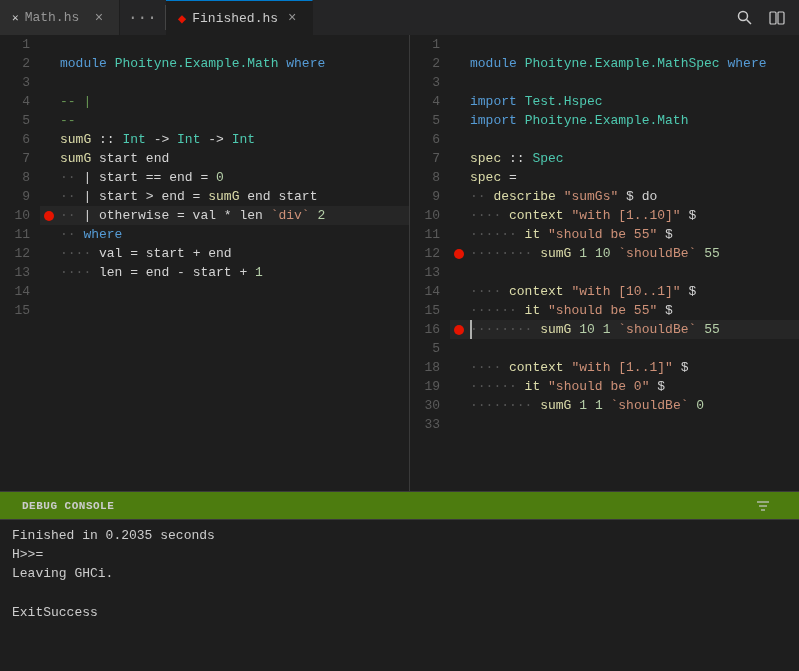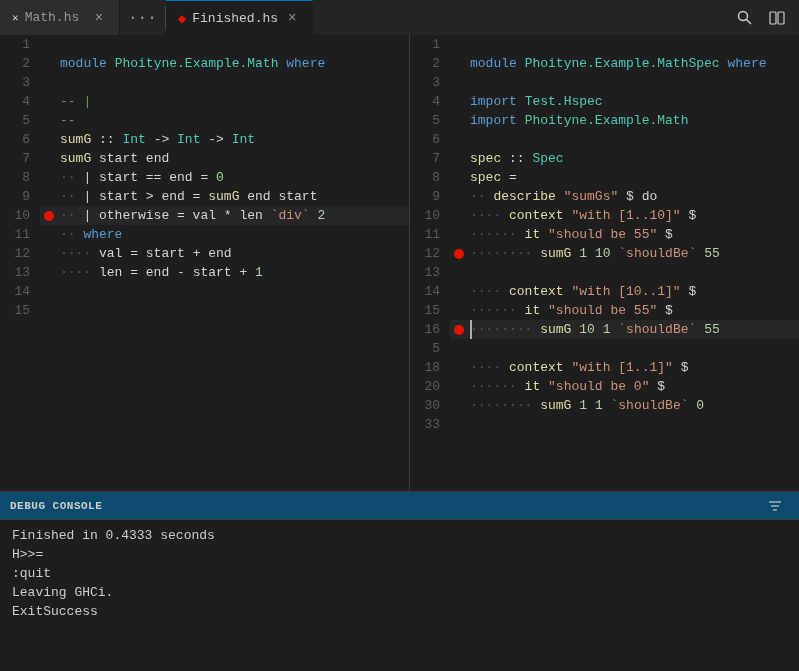--- a/index.html
+++ b/index.html
@@ -146,22 +146,22 @@
       height: 180px;
       background: #1e1e1e;
       border-top: 1px solid #3a3a3a;
       flex-shrink: 0;
       display: flex;
       flex-direction: column;
     }
     .debug-header {
       display: flex;
       align-items: center;
-      padding: 4px 10px;
-      background: #0c4a6e;
+      padding: 4px 22px;
+      background: #4d7c0f;
       border-bottom: 1px solid #3a3a3a;
       height: 28px;
     }
     .debug-title {
       font-size: 11px;
       color: #cccccc;
       font-weight: bold;
       letter-spacing: 0.5px;
     }
     .debug-icons {
@@ -257,21 +257,21 @@
             <div style="height: 19px; line-height: 19px; color: rgb(90, 90, 90); font-size: 13px;">9</div>
             <div style="height: 19px; line-height: 19px; color: rgb(90, 90, 90); font-size: 13px;">10</div>
             <div style="height: 19px; line-height: 19px; color: rgb(90, 90, 90); font-size: 13px;">11</div>
             <div style="height: 19px; line-height: 19px; color: rgb(90, 90, 90); font-size: 13px;">12</div>
             <div style="height: 19px; line-height: 19px; color: rgb(90, 90, 90); font-size: 13px;">13</div>
             <div style="height: 19px; line-height: 19px; color: rgb(90, 90, 90); font-size: 13px;">14</div>
             <div style="height: 19px; line-height: 19px; color: rgb(90, 90, 90); font-size: 13px;">15</div>
             <div style="height: 19px; line-height: 19px; color: rgb(90, 90, 90); font-size: 13px;">16</div>
             <div style="height: 19px; line-height: 19px; color: rgb(90, 90, 90); font-size: 13px;">5</div>
             <div style="height: 19px; line-height: 19px; color: rgb(90, 90, 90); font-size: 13px;">18</div>
-            <div style="height: 19px; line-height: 19px; color: rgb(90, 90, 90); font-size: 13px;">20</div>
+            <div style="height: 19px; line-height: 19px; color: rgb(90, 90, 90); font-size: 13px;">19</div>
             <div style="height: 19px; line-height: 19px; color: rgb(90, 90, 90); font-size: 13px;">30</div>
             <div style="height: 19px; line-height: 19px; color: rgb(90, 90, 90); font-size: 13px;">33</div>
           </div>
         <div class="code-lines" id="right-code"><div class="code-line" style="height: 19px; display: flex; align-items: center; position: relative; padding-left: 20px;"><span></span></div><div class="code-line" style="height: 19px; display: flex; align-items: center; position: relative; padding-left: 20px;"><span><span style="color: rgb(86, 156, 214);">module</span><span style="color: rgb(212, 212, 212);"> </span><span style="color: rgb(78, 201, 176);">Phoityne.Example.MathSpec</span><span style="color: rgb(212, 212, 212);"> </span><span style="color: rgb(86, 156, 214);">where</span></span></div><div class="code-line" style="height: 19px; display: flex; align-items: center; position: relative; padding-left: 20px;"><span></span></div><div class="code-line" style="height: 19px; display: flex; align-items: center; position: relative; padding-left: 20px;"><span><span style="color: rgb(86, 156, 214);">import</span><span style="color: rgb(212, 212, 212);"> </span><span style="color: rgb(78, 201, 176);">Test.Hspec</span></span></div><div class="code-line" style="height: 19px; display: flex; align-items: center; position: relative; padding-left: 20px;"><span><span style="color: rgb(86, 156, 214);">import</span><span style="color: rgb(212, 212, 212);"> </span><span style="color: rgb(78, 201, 176);">Phoityne.Example.Math</span></span></div><div class="code-line" style="height: 19px; display: flex; align-items: center; position: relative; padding-left: 20px;"><span></span></div><div class="code-line" style="height: 19px; display: flex; align-items: center; position: relative; padding-left: 20px;"><span><span style="color: rgb(220, 220, 170);">spec</span><span style="color: rgb(212, 212, 212);"> :: </span><span style="color: rgb(78, 201, 176);">Spec</span></span></div><div class="code-line" style="height: 19px; display: flex; align-items: center; position: relative; padding-left: 20px;"><span><span style="color: rgb(220, 220, 170);">spec</span><span style="color: rgb(212, 212, 212);"> =</span></span></div><div class="code-line" style="height: 19px; display: flex; align-items: center; position: relative; padding-left: 20px;"><span><span style="color: rgb(85, 85, 85);">·· </span><span style="color: rgb(220, 220, 170);">describe</span><span style="color: rgb(212, 212, 212);"> </span><span style="color: rgb(206, 145, 120);">"sumGs"</span><span style="color: rgb(212, 212, 212);"> $ do</span></span></div><div class="code-line" style="height: 19px; display: flex; align-items: center; position: relative; padding-left: 20px;"><span><span style="color: rgb(85, 85, 85);">···· </span><span style="color: rgb(220, 220, 170);">context</span><span style="color: rgb(212, 212, 212);"> </span><span style="color: rgb(206, 145, 120);">"with [1..10]"</span><span style="color: rgb(212, 212, 212);"> $</span></span></div><div class="code-line" style="height: 19px; display: flex; align-items: center; position: relative; padding-left: 20px;"><span><span style="color: rgb(85, 85, 85);">······ </span><span style="color: rgb(220, 220, 170);">it</span><span style="color: rgb(212, 212, 212);"> </span><span style="color: rgb(206, 145, 120);">"should be 55"</span><span style="color: rgb(212, 212, 212);"> $</span></span></div><div class="code-line" style="height: 19px; display: flex; align-items: center; position: relative; padding-left: 20px;"><div style="width: 10px; height: 10px; border-radius: 50%; background: rgb(229, 20, 0); position: absolute; left: 4px; top: 50%; transform: translateY(-50%); flex-shrink: 0;"></div><span><span style="color: rgb(85, 85, 85);">········ </span><span style="color: rgb(220, 220, 170);">sumG</span><span style="color: rgb(212, 212, 212);"> </span><span style="color: rgb(181, 206, 168);">1</span><span style="color: rgb(212, 212, 212);"> </span><span style="color: rgb(181, 206, 168);">10</span><span style="color: rgb(212, 212, 212);"> </span><span style="color: rgb(206, 145, 120);">`shouldBe`</span><span style="color: rgb(212, 212, 212);"> </span><span style="color: rgb(181, 206, 168);">55</span></span></div><div class="code-line" style="height: 19px; display: flex; align-items: center; position: relative; padding-left: 20px;"><span></span></div><div class="code-line" style="height: 19px; display: flex; align-items: center; position: relative; padding-left: 20px;"><span><span style="color: rgb(85, 85, 85);">···· </span><span style="color: rgb(220, 220, 170);">context</span><span style="color: rgb(212, 212, 212);"> </span><span style="color: rgb(206, 145, 120);">"with [10..1]"</span><span style="color: rgb(212, 212, 212);"> $</span></span></div><div class="code-line" style="height: 19px; display: flex; align-items: center; position: relative; padding-left: 20px;"><span><span style="color: rgb(85, 85, 85);">······ </span><span style="color: rgb(220, 220, 170);">it</span><span style="color: rgb(212, 212, 212);"> </span><span style="color: rgb(206, 145, 120);">"should be 55"</span><span style="color: rgb(212, 212, 212);"> $</span></span></div><div class="code-line highlighted" style="height: 19px; display: flex; align-items: center; position: relative; padding-left: 20px;"><div style="width: 10px; height: 10px; border-radius: 50%; background: rgb(229, 20, 0); position: absolute; left: 4px; top: 50%; transform: translateY(-50%); flex-shrink: 0;"></div><div style="position: absolute; left: 20px; top: 0px; bottom: 0px; width: 2px; background: rgb(174, 175, 173);"></div><span><span style="color: rgb(85, 85, 85);">········ </span><span style="color: rgb(220, 220, 170);">sumG</span><span style="color: rgb(212, 212, 212);"> </span><span style="color: rgb(181, 206, 168);">10</span><span style="color: rgb(212, 212, 212);"> </span><span style="color: rgb(181, 206, 168);">1</span><span style="color: rgb(212, 212, 212);"> </span><span style="color: rgb(206, 145, 120);">`shouldBe`</span><span style="color: rgb(212, 212, 212);"> </span><span style="color: rgb(181, 206, 168);">55</span></span></div><div class="code-line" style="height: 19px; display: flex; align-items: center; position: relative; padding-left: 20px;"><span></span></div><div class="code-line" style="height: 19px; display: flex; align-items: center; position: relative; padding-left: 20px;"><span><span style="color: rgb(85, 85, 85);">···· </span><span style="color: rgb(220, 220, 170);">context</span><span style="color: rgb(212, 212, 212);"> </span><span style="color: rgb(206, 145, 120);">"with [1..1]"</span><span style="color: rgb(212, 212, 212);"> $</span></span></div><div class="code-line" style="height: 19px; display: flex; align-items: center; position: relative; padding-left: 20px;"><span><span style="color: rgb(85, 85, 85);">······ </span><span style="color: rgb(220, 220, 170);">it</span><span style="color: rgb(212, 212, 212);"> </span><span style="color: rgb(206, 145, 120);">"should be 0"</span><span style="color: rgb(212, 212, 212);"> $</span></span></div><div class="code-line" style="height: 19px; display: flex; align-items: center; position: relative; padding-left: 20px;"><span><span style="color: rgb(85, 85, 85);">········ </span><span style="color: rgb(220, 220, 170);">sumG</span><span style="color: rgb(212, 212, 212);"> </span><span style="color: rgb(181, 206, 168);">1</span><span style="color: rgb(212, 212, 212);"> </span><span style="color: rgb(181, 206, 168);">1</span><span style="color: rgb(212, 212, 212);"> </span><span style="color: rgb(206, 145, 120);">`shouldBe`</span><span style="color: rgb(212, 212, 212);"> </span><span style="color: rgb(181, 206, 168);">0</span></span></div><div class="code-line" style="height: 19px; display: flex; align-items: center; position: relative; padding-left: 20px;"><span></span></div></div>
       </div>
     </div>
 
   </div>
 
   <div class="debug-console">
@@ -281,21 +281,20 @@
         <div class="icon-btn">
           <svg width="16" height="16" viewBox="0 0 16 16" fill="none" stroke="#cccccc" stroke-width="1.2">
             <line x1="2" y1="4" x2="14" y2="4"></line>
             <line x1="4" y1="8" x2="12" y2="8"></line>
             <line x1="6" y1="12" x2="10" y2="12"></line>
           </svg>
         </div>
       </div>
     </div>
     <div class="debug-content" id="debug-content">
-        <div class="debug-line" style="height: 19px; line-height: 19px; color: rgb(204, 204, 204); font-size: 13px;">Finished in 0.4333 seconds</div>
+        <div class="debug-line" style="height: 19px; line-height: 19px; color: rgb(204, 204, 204); font-size: 13px;">Finished in 0.2035 seconds</div>
         <div class="debug-line" style="height: 19px; line-height: 19px; color: rgb(204, 204, 204); font-size: 13px;">H&gt;&gt;=</div>
-        <div class="debug-line" style="height: 19px; line-height: 19px; color: rgb(204, 204, 204); font-size: 13px;">:quit</div>
         <div class="debug-line" style="height: 19px; line-height: 19px; color: rgb(204, 204, 204); font-size: 13px;">Leaving GHCi.</div>
-        <div class="debug-line" style="height: 19px; line-height: 19px; color: rgb(204, 204, 204); font-size: 13px;">ExitSuccess</div>
+        <div class="debug-line" style="height: 19px; line-height: 19px; color: rgb(204, 204, 204); font-size: 13px; margin-top: 20px;">ExitSuccess</div>
       </div>
   </div>
 
 </div>
 
 </body></html>

